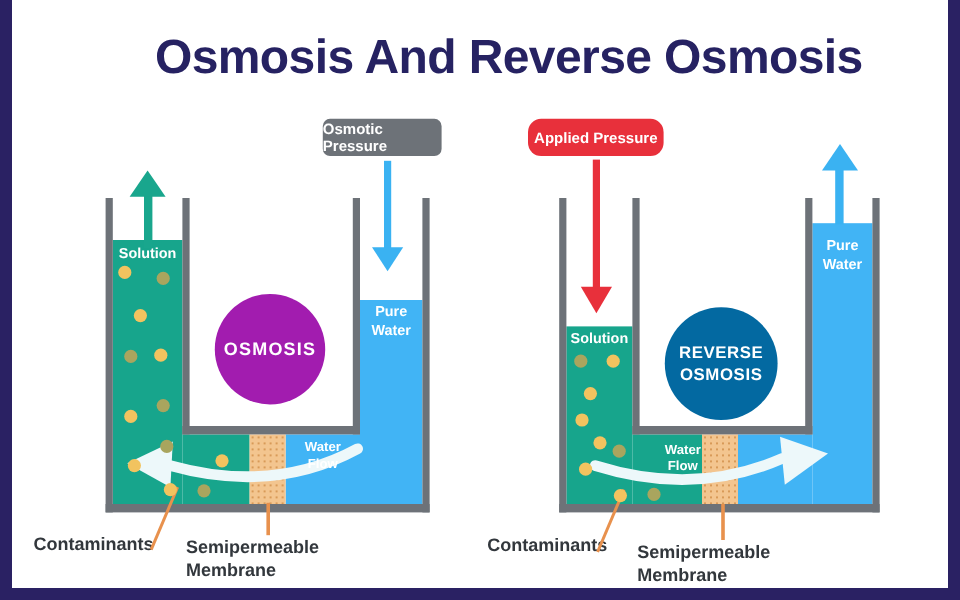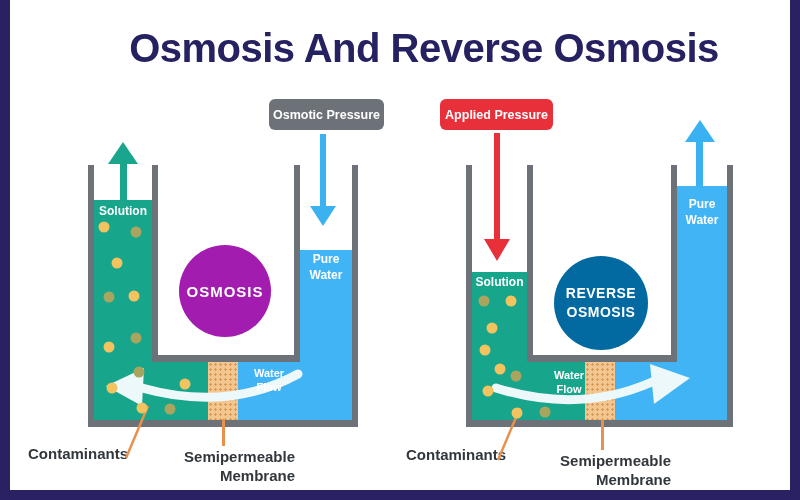--- a/index.html
+++ b/index.html
@@ -13,21 +13,21 @@
   .frame-bottom{ position:absolute; left:0; bottom:0; width:800px; height:10px; background:#2a2163; }
   
   .title {
     position:absolute; left:10px; right:10px; top:26px; margin:0;
     text-align:center; font-size:40px; font-weight:700; color:#262262;
     letter-spacing:-0.5px;
     padding-left:48px;
   }
   
   .pressure-box {
-    position:absolute; width:115px; height:31px; border-radius:6px;
+    position:absolute; width:99px; height:31px; border-radius:6px;
     color:#ffffff; font-size:12.5px; font-weight:700;
     display:flex; align-items:center; justify-content:center;
   }
   .pressure-box.gray { background:#6d7278; }
   .pressure-box.red  { background:#e8303b; }
   
   .wall { position:absolute; background:#6d7278; }
   
   .fill-teal { position:absolute; background:#17a58c; }
   .fill-blue { position:absolute; background:#41b4f5; }
@@ -59,21 +59,21 @@
   }
   .wlabel.sz12 { font-size:12px; }
   .wlabel.sz11 { font-size:11px; }
   
   .dot { position:absolute; width:11px; height:11px; border-radius:50%; transform:translate(-50%,-50%); }
   .dot.y { background:#f2c35f; }
   .dot.o { background:#a9a55e; }
   
   .caption {
     position:absolute; color:#32373c; font-weight:700; font-size:15px;
-    text-align:right; line-height:1.25;
+    text-align:left; line-height:1.25;
   }
   .leader-v { position:absolute; width:2.5px; background:#e8914d; }
   svg.overlay { position:absolute; pointer-events:none; }
 </style>
 </head>
 <body>
 
 <div class="stage">
 
   <div class="frame-left"></div>
@@ -134,21 +134,21 @@
         <span class="dot o" style="left: 139px; top: 372px;"></span>
         <span class="dot y" style="left: 112px; top: 388px;"></span>
         <span class="dot y" style="left: 142px; top: 408px;"></span>
         <span class="dot o" style="left: 170px; top: 409px;"></span>
         <span class="dot y" style="left: 185px; top: 384px;"></span>
       </div>
   </section>
 
   <section>
 
-    <div class="pressure-box red" style="left:440px; top:99px; width:113px;">Applied Pressure</div>
+    <div class="pressure-box red" style="left:440px; top:99px; width:113px;border-radius:11px;">Applied Pressure</div>
 
     <div class="stem red" style="left:494px; top:133px; width:6px; height:107px;"></div>
     <div class="tri down red" style="left:484px; top:239px;"></div>
 
     <div class="fill-teal" style="left:472px; top:272px; width:55px; height:148px;"></div>
     <div class="fill-teal" style="left:527px; top:362px; width:58px; height:58px;"></div>
     <div class="fill-blue" style="left:677px; top:186px; width:50px; height:234px;"></div>
     <div class="fill-blue" style="left:615px; top:362px; width:62px; height:58px;"></div>
     <div class="membrane" style="left:585px; top:362px; width:30px; height:58px;"></div>
 

